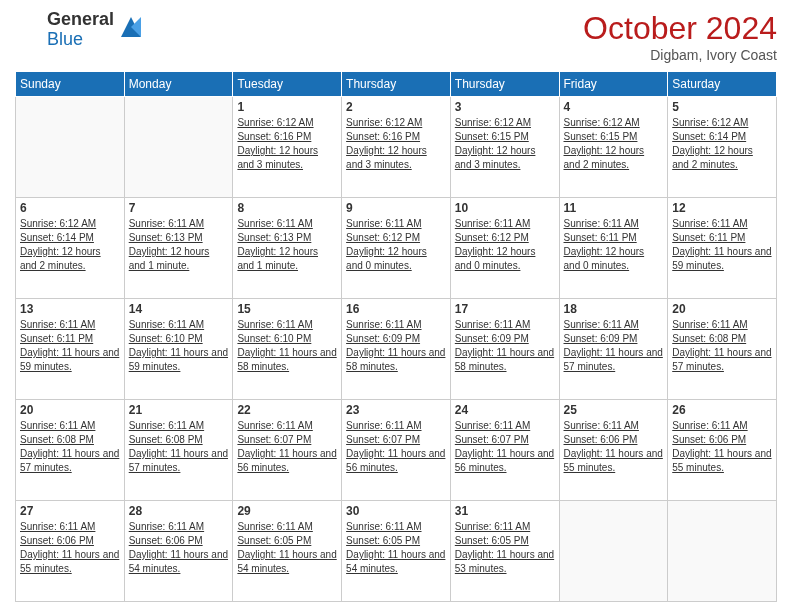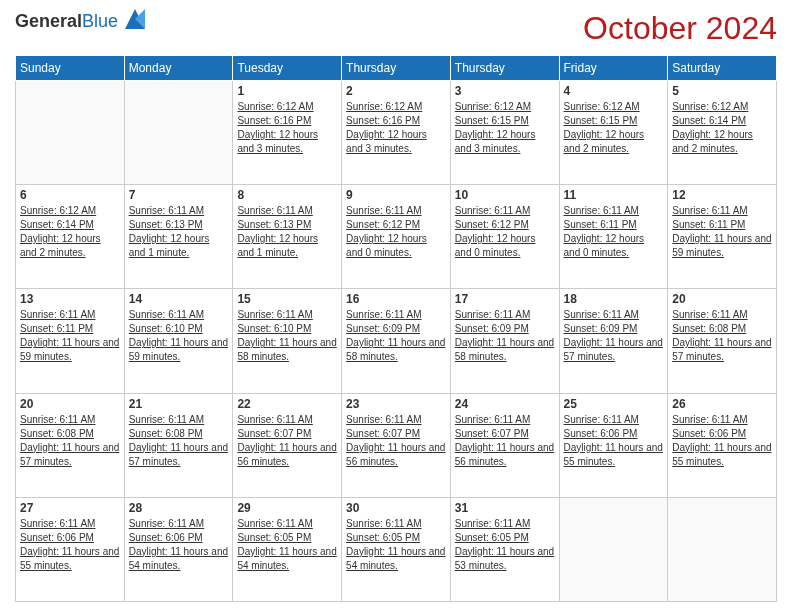--- a/index.html
+++ b/index.html
@@ -22,22 +22,23 @@
       justify-content: space-between;
       align-items: flex-start;
       margin-bottom: 8px;
     }
     .logo {
       display: flex;
       align-items: center;
     }
     .logo-text {
       display: flex;
-      flex-direction: row;
+      flex-direction: column;
       line-height: 1.1;
+      margin-left: 32px;
     }
     .logo-general {
       font-size: 18px;
       font-weight: bold;
       color: #333;
     }
     .logo-blue {
       font-size: 18px;
       font-weight: normal;
       color: #1a6fb5;
@@ -110,20 +111,21 @@
         <span class="logo-general">General</span>
         <span class="logo-blue">Blue</span>
       </div>
       <svg class="logo-icon" viewBox="0 0 28 28">
         <polygon points="4,24 14,4 24,24" fill="#1a6fb5"></polygon>
         <polygon points="14,14 24,4 24,24" fill="#4aa0e6"></polygon>
       </svg>
     </div>
     <div class="title-block">
       <div class="month-title">October 2024</div>
+      <div class="location">Digbam, Ivory Coast</div>
     </div>
   </div>
 
   <table class="calendar">
     <thead>
       <tr>
       <th>Sunday</th>
           <th>Monday</th>
           <th>Tuesday</th>
           <th>Thursday</th>

